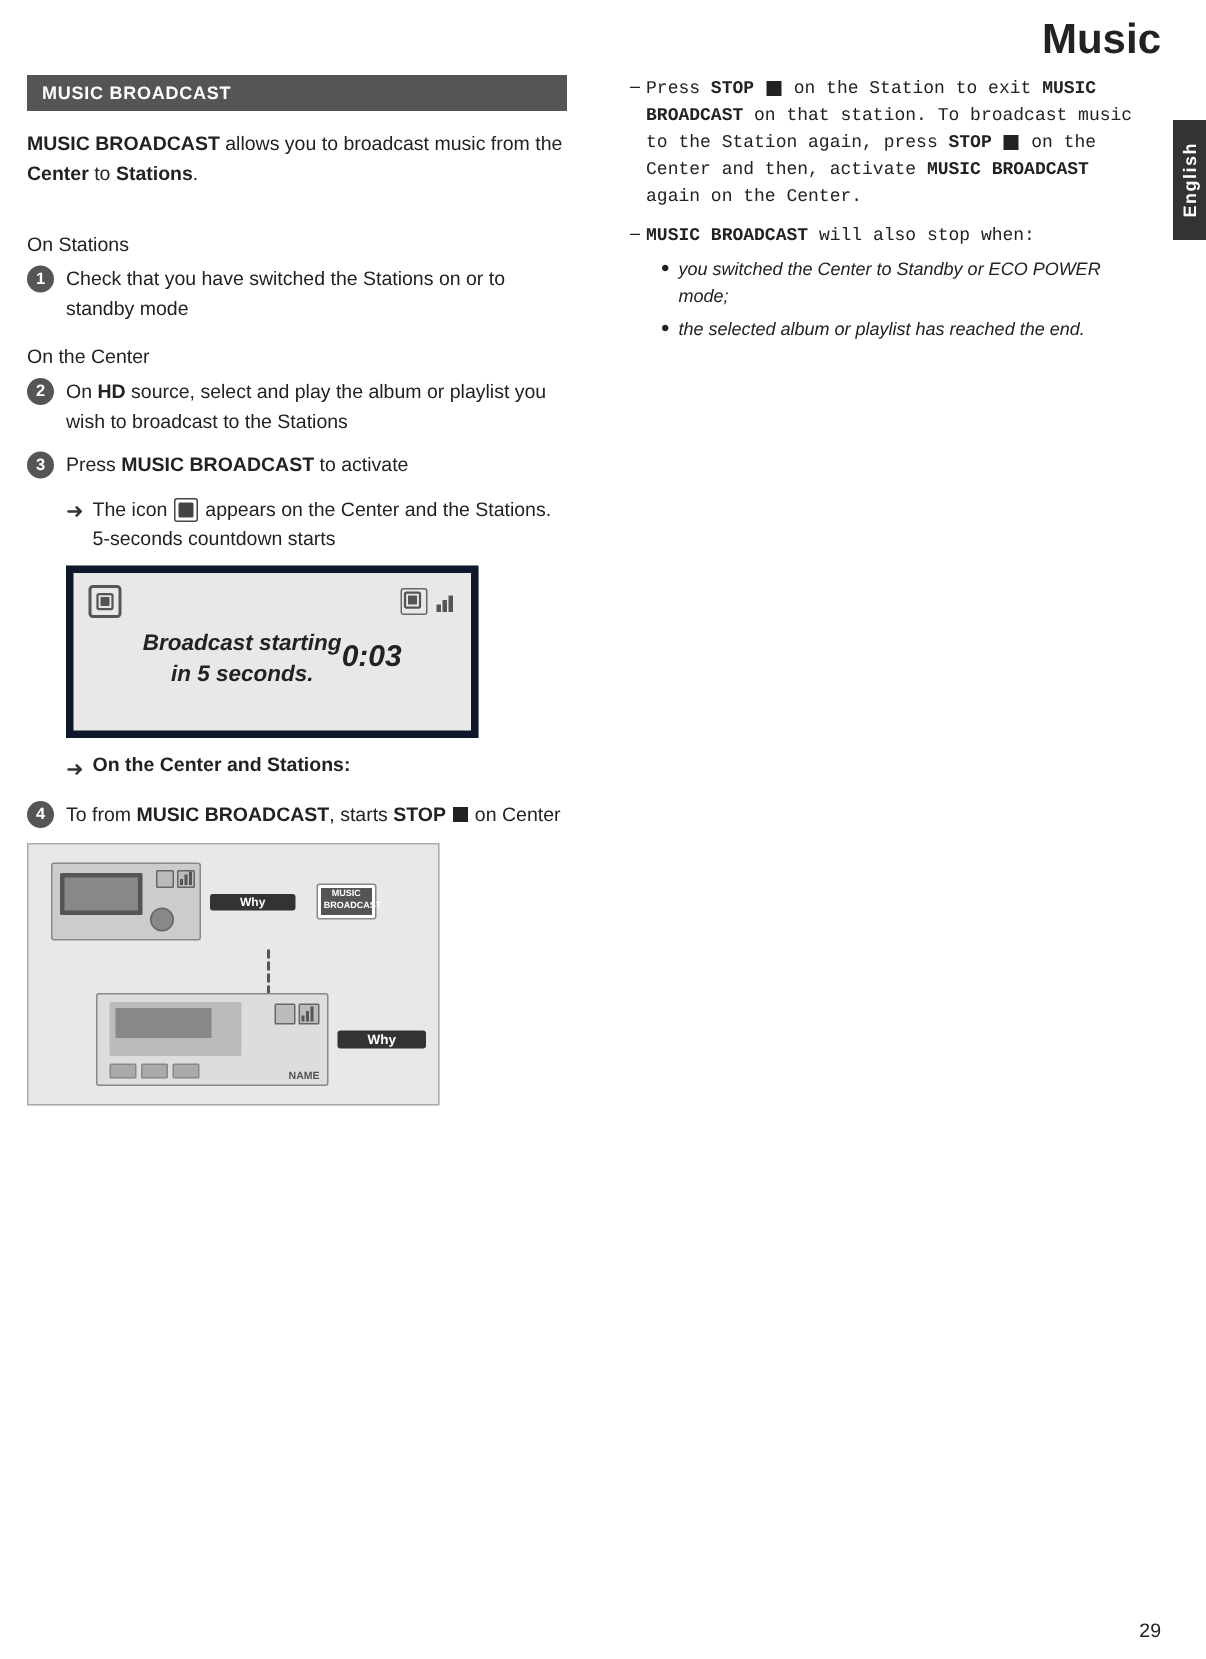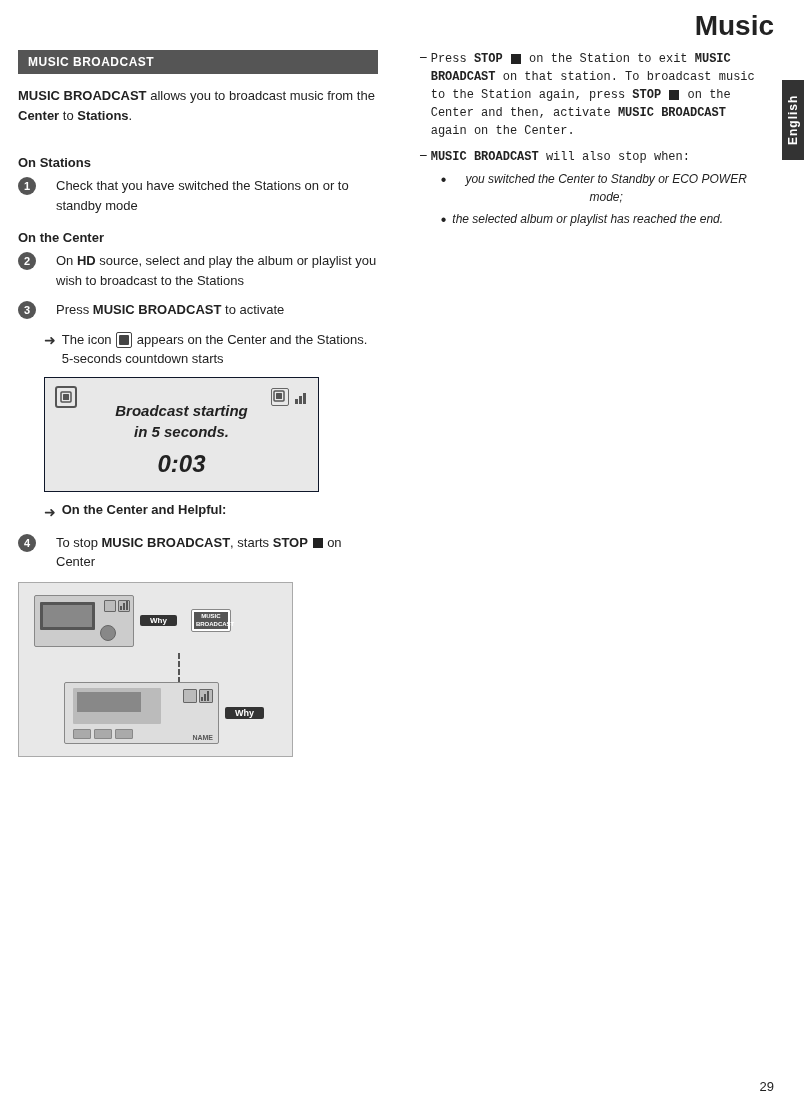--- a/index.html
+++ b/index.html
@@ -84,21 +84,21 @@
       margin-bottom: 30px;
       line-height: 1.5;
       font-size: 13px;
     }
 
     .intro-text b {
       font-weight: bold;
     }
 
     .sub-heading {
-      font-weight: bold;
+      font-weight: normal;
       font-size: 13px;
       margin-bottom: 6px;
       margin-top: 15px;
     }
 
     .step-row {
       display: flex;
       align-items: flex-start;
       margin-bottom: 10px;
     }
@@ -115,21 +115,20 @@
       align-items: center;
       justify-content: center;
       flex-shrink: 0;
       margin-right: 8px;
       margin-top: 1px;
     }
 
     .step-text {
       line-height: 1.5;
       font-size: 13px;
-      margin-left: 12px;
     }
 
     .arrow-row {
       display: flex;
       align-items: flex-start;
       margin-bottom: 8px;
       margin-left: 26px;
     }
 
     .arrow-char {
@@ -140,27 +139,27 @@
       line-height: 1.5;
     }
 
     .arrow-text {
       line-height: 1.5;
       font-size: 13px;
     }
 
     
     .broadcast-screen {
-      border: 1px solid #0f172a;
+      border: 5px solid #0f172a;
       background: #e8e8e8;
       width: 275px;
       height: 115px;
       margin: 8px 0 10px 26px;
       display: flex;
-      flex-direction: column;
+      flex-direction: row;
       align-items: center;
       justify-content: center;
       position: relative;
     }
 
     .screen-top-icons {
       position: absolute;
       top: 8px;
       left: 10px;
       right: 10px;
@@ -195,21 +194,21 @@
     .broadcast-text {
       font-size: 15px;
       font-weight: bold;
       text-align: center;
       font-style: italic;
       line-height: 1.4;
       margin-top: 10px;
     }
 
     .countdown-text {
-      font-size: 24px;
+      font-size: 20px;
       font-weight: bold;
       margin-top: 8px;
       font-style: italic;
     }
 
     
     .on-center-row {
       margin-left: 26px;
       margin-bottom: 10px;
     }
@@ -228,21 +227,21 @@
       margin: 10px 0 0 0;
       position: relative;
       overflow: hidden;
     }
 
     .why-badge {
       background: #333;
       color: #fff;
       font-size: 8px;
       font-weight: bold;
-      padding: 1px 10px;
+      padding: 1px 20px;
       border-radius: 2px;
     }
 
     .arrow-down-dashed {
       position: absolute;
       left: 155px;
       top: 70px;
       display: flex;
       flex-direction: column;
       align-items: center;
@@ -290,21 +289,20 @@
     .bullet-dot {
       font-size: 16px;
       line-height: 1.2;
       margin-right: 6px;
     }
 
     .bullet-text {
       font-size: 12px;
       line-height: 1.5;
       font-style: italic;
-      text-align: center;
     }
 
     .dash-item {
       display: flex;
       align-items: flex-start;
       margin-bottom: 8px;
     }
 
     .dash-char {
       margin-right: 4px;
@@ -420,29 +418,29 @@
       <span>Broadcast starting</span><br>
       <span>in 5 seconds.</span>
     </div>
     <div class="countdown-text">0:03</div>
   </div>
 
   <div class="on-center-row">
     <div style="display:flex;align-items:flex-start;">
       <span class="arrow-char">➜</span>
       <div>
-        <span class="on-center-label">On the Center and Helpful:</span><br>
+        <span class="on-center-label">On the Center and Stations:</span><br>
       </div>
     </div>
   </div>
 
   <div class="step-row step4-area">
     <div class="step-circle">4</div>
     <div class="step-text">
-      <span>To stop </span><b>MUSIC BROADCAST</b><span>, starts </span><b>STOP</b> <span class="stop-square"></span><span> on Center</span>
+      <span>To from </span><b>MUSIC BROADCAST</b><span>, starts </span><b>STOP</b> <span class="stop-square"></span><span> on Center</span>
     </div>
   </div>
 
   <div class="diagram-box">
 
     <div style="position:absolute;top:12px;left:15px;display:flex;align-items:center;gap:6px;">
       <div style="position:relative;width:100px;height:52px;background:#ccc;border:1px solid #888;border-radius:2px;">
 
         <div style="position:absolute;top:6px;left:5px;width:55px;height:28px;background:#555;border-radius:1px;">
           <div style="position:absolute;top:3px;left:3px;width:49px;height:22px;background:#888;"></div>

